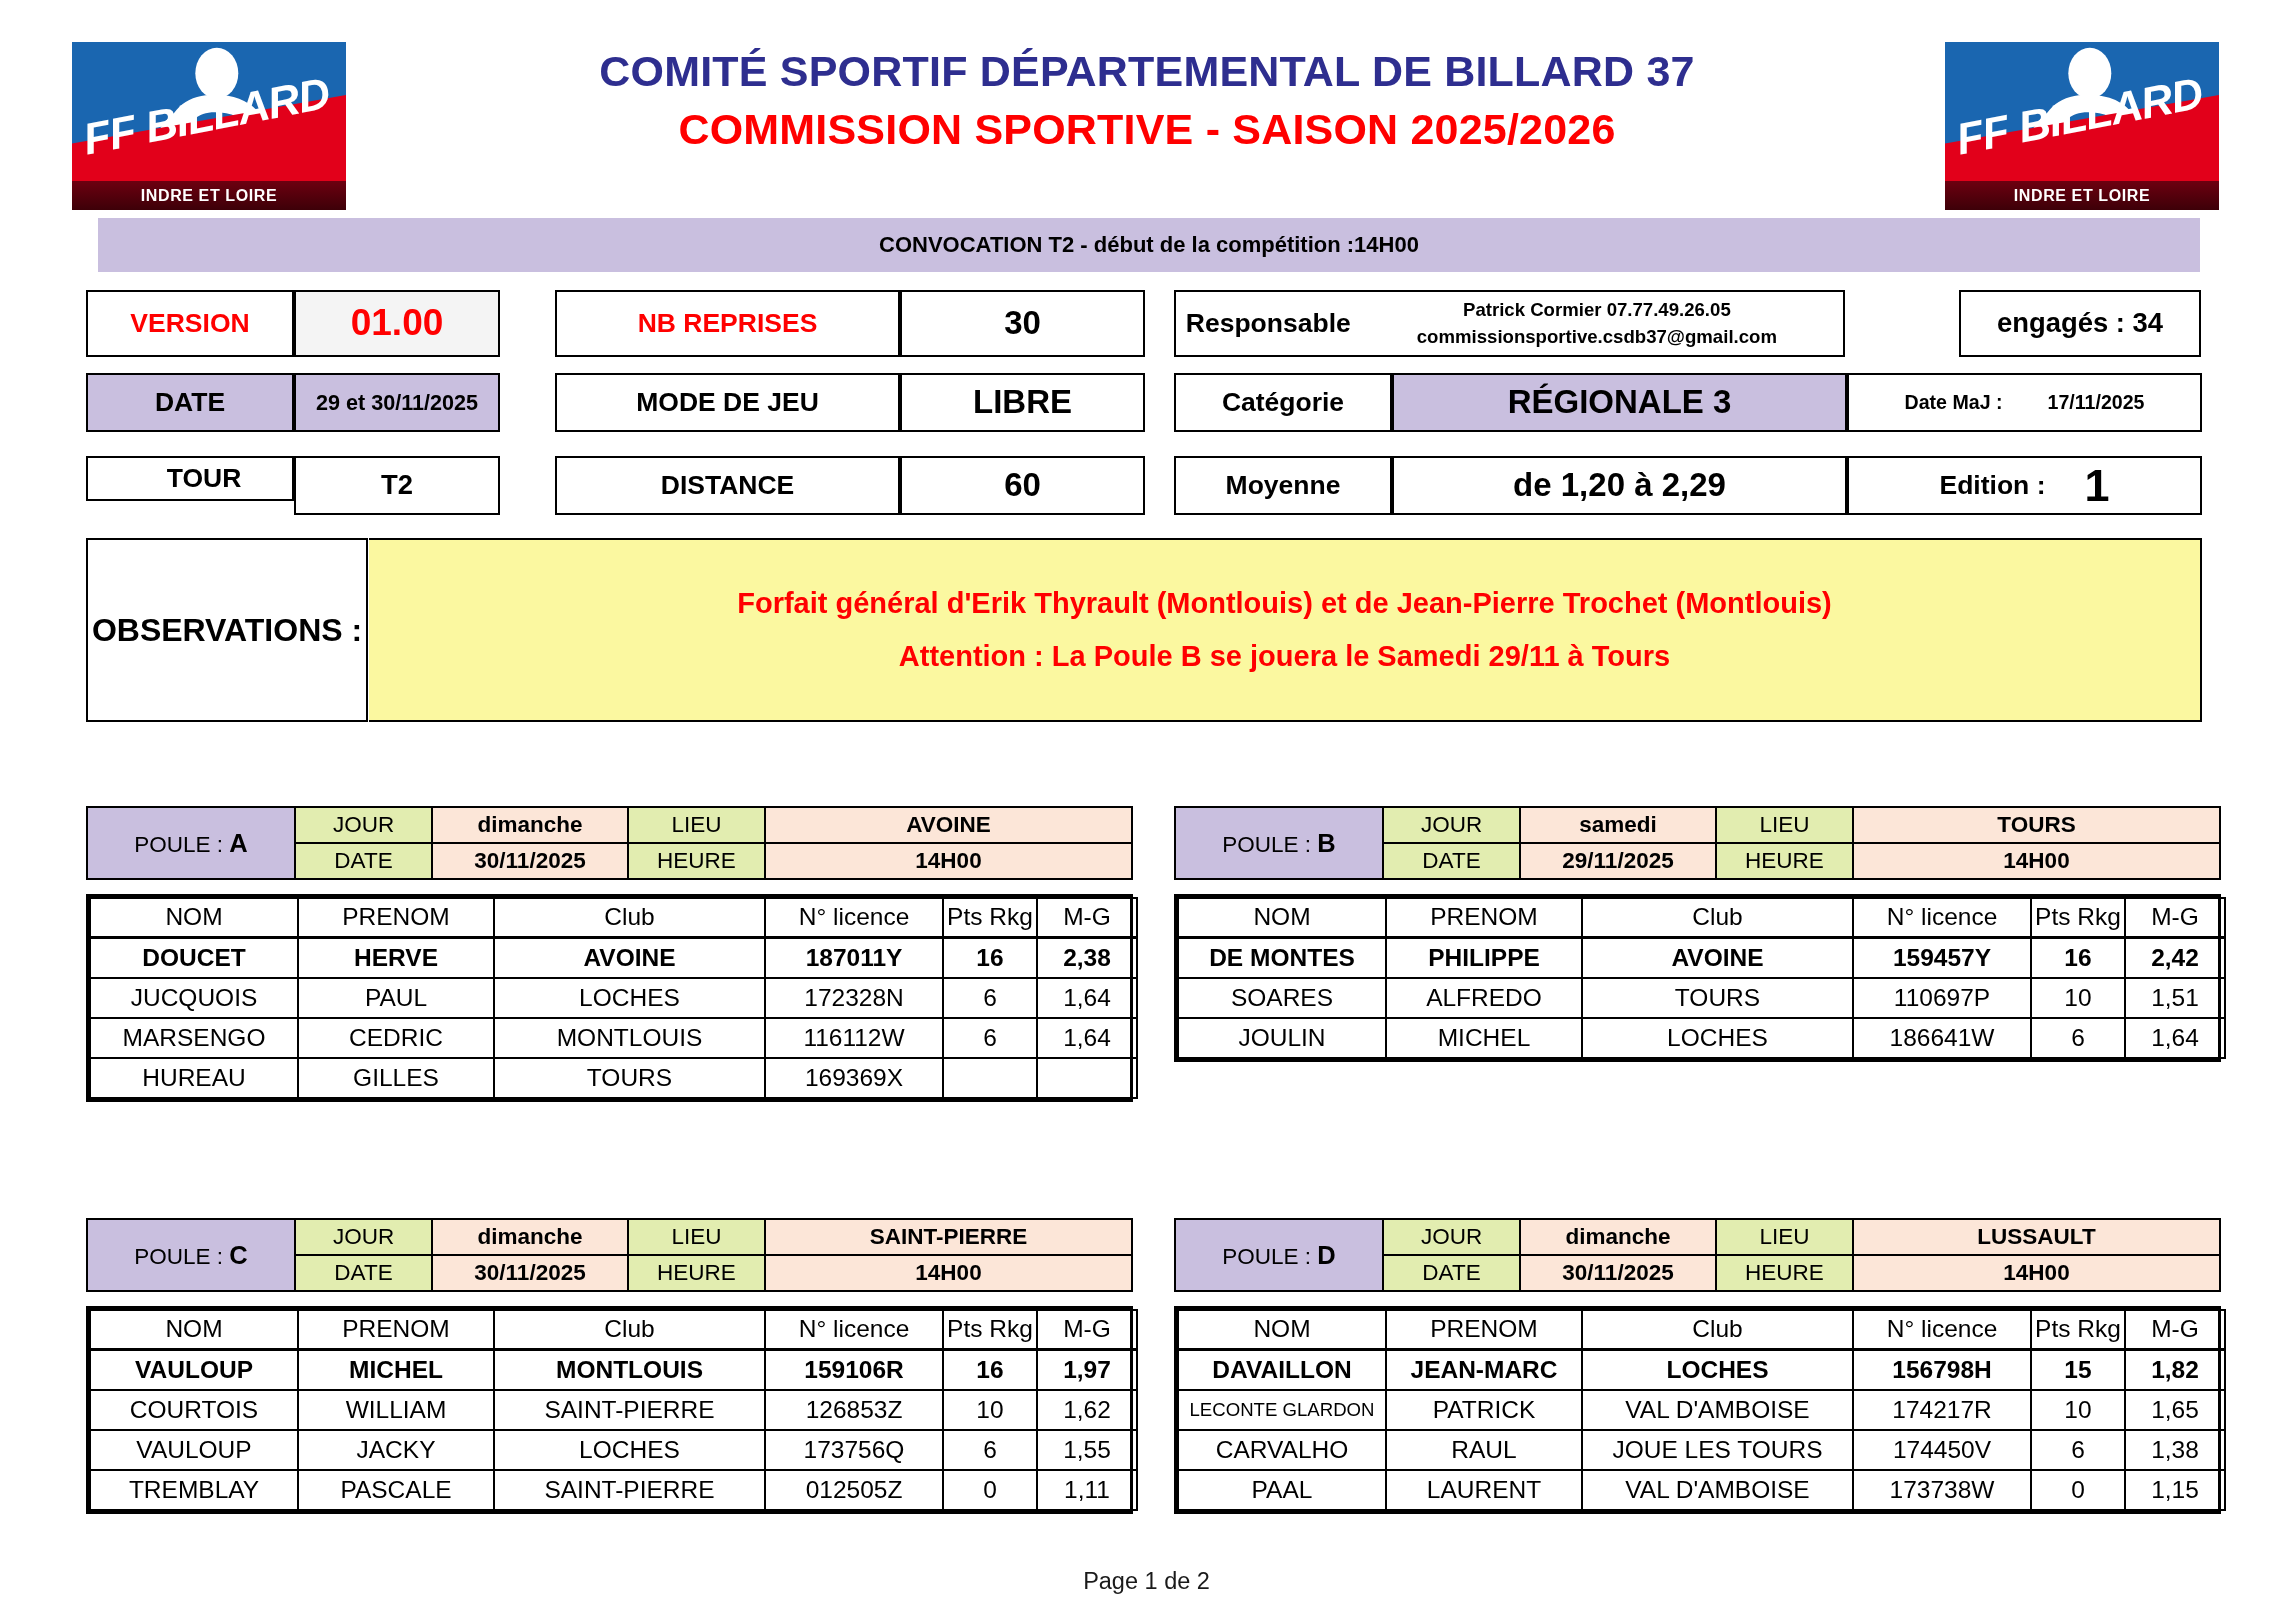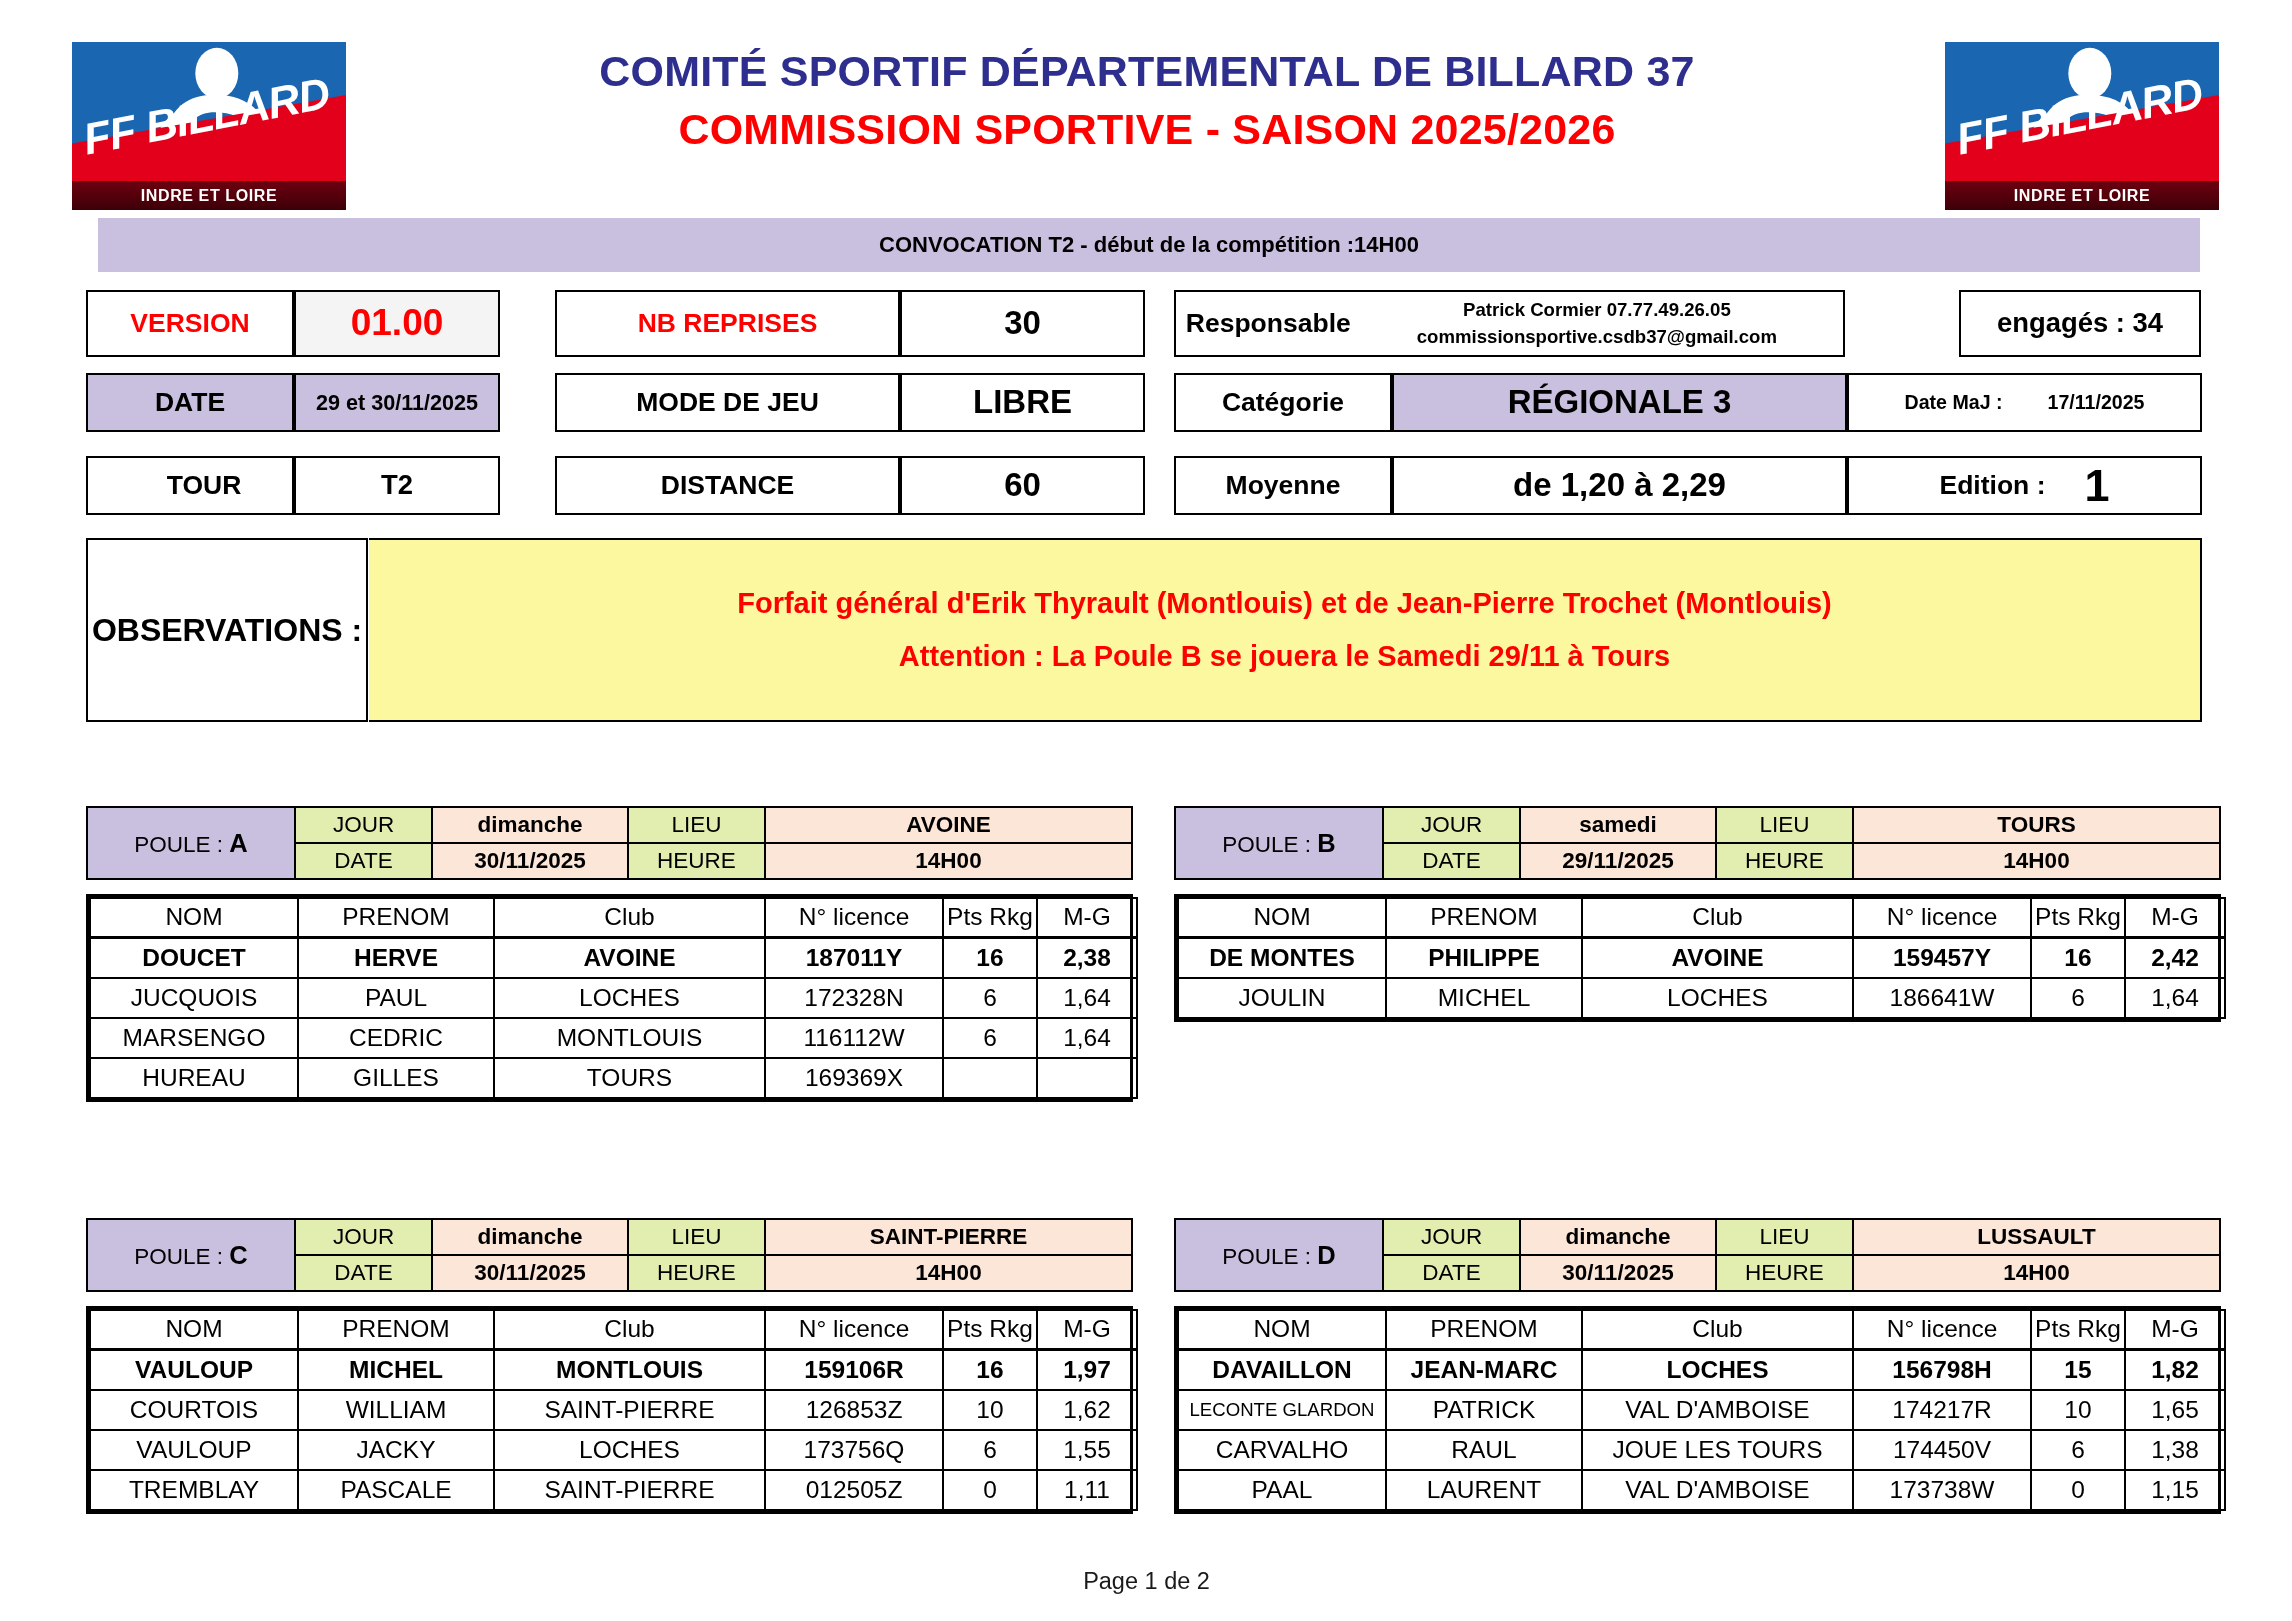--- a/index.html
+++ b/index.html
@@ -320,21 +320,21 @@
     <div class="cellbox plain-md" style="left:555px; top:83px; width:345px; height:59px;">MODE DE JEU</div>
     <div class="cellbox bold-lg" style="left:900px; top:83px; width:245px; height:59px;">LIBRE</div>
 
     <div class="cellbox plain-md" style="left:1174px; top:83px; width:218px; height:59px;">Catégorie</div>
     <div class="cellbox lilac bold-lg" style="left:1392px; top:83px; width:455px; height:59px;">RÉGIONALE 3</div>
     <div class="cellbox" style="left:1847px; top:83px; width:355px; height:59px;">
       <span class="small-b" style="margin-right:45px;">Date MaJ :</span>
       <span class="small-b">17/11/2025</span>
     </div>
 
-    <div class="cellbox plain-md" style="left:86px;  top:166px; width:208px; height:59px;padding-left:28px;">TOUR</div>
+    <div class="cellbox plain-md" style="left:86px;  top:166px; width:208px; height:45px;padding-left:28px;">TOUR</div>
     <div class="cellbox bold-md" style="left:294px; top:166px; width:206px; height:59px;">T2</div>
     <div class="cellbox plain-md" style="left:555px; top:166px; width:345px; height:59px;">DISTANCE</div>
     <div class="cellbox bold-lg" style="left:900px; top:166px; width:245px; height:59px;">60</div>
 
     <div class="cellbox plain-md" style="left:1174px; top:166px; width:218px; height:59px;">Moyenne</div>
     <div class="cellbox bold-lg" style="left:1392px; top:166px; width:455px; height:59px;">de 1,20 à 2,29</div>
     <div class="cellbox" style="left:1847px; top:166px; width:355px; height:59px;">
       <span class="plain-md" style="margin-right:39px;">Edition :</span>
       <span class="edition-num">1</span>
     </div>
@@ -447,20 +447,28 @@
         </tr>
         <tr class="first-row">
           <td>DE MONTES</td>
           <td>PHILIPPE</td>
           <td>AVOINE</td>
           <td>159457Y</td>
           <td>16</td>
           <td>2,42</td>
         </tr>
         <tr>
+          <td>SOARES</td>
+          <td>ALFREDO</td>
+          <td>TOURS</td>
+          <td>110697P</td>
+          <td>10</td>
+          <td>1,51</td>
+        </tr>
+        <tr>
           <td>JOULIN</td>
           <td>MICHEL</td>
           <td>LOCHES</td>
           <td>186641W</td>
           <td>6</td>
           <td>1,64</td>
         </tr>
       </tbody>
         </table>
     </div>

